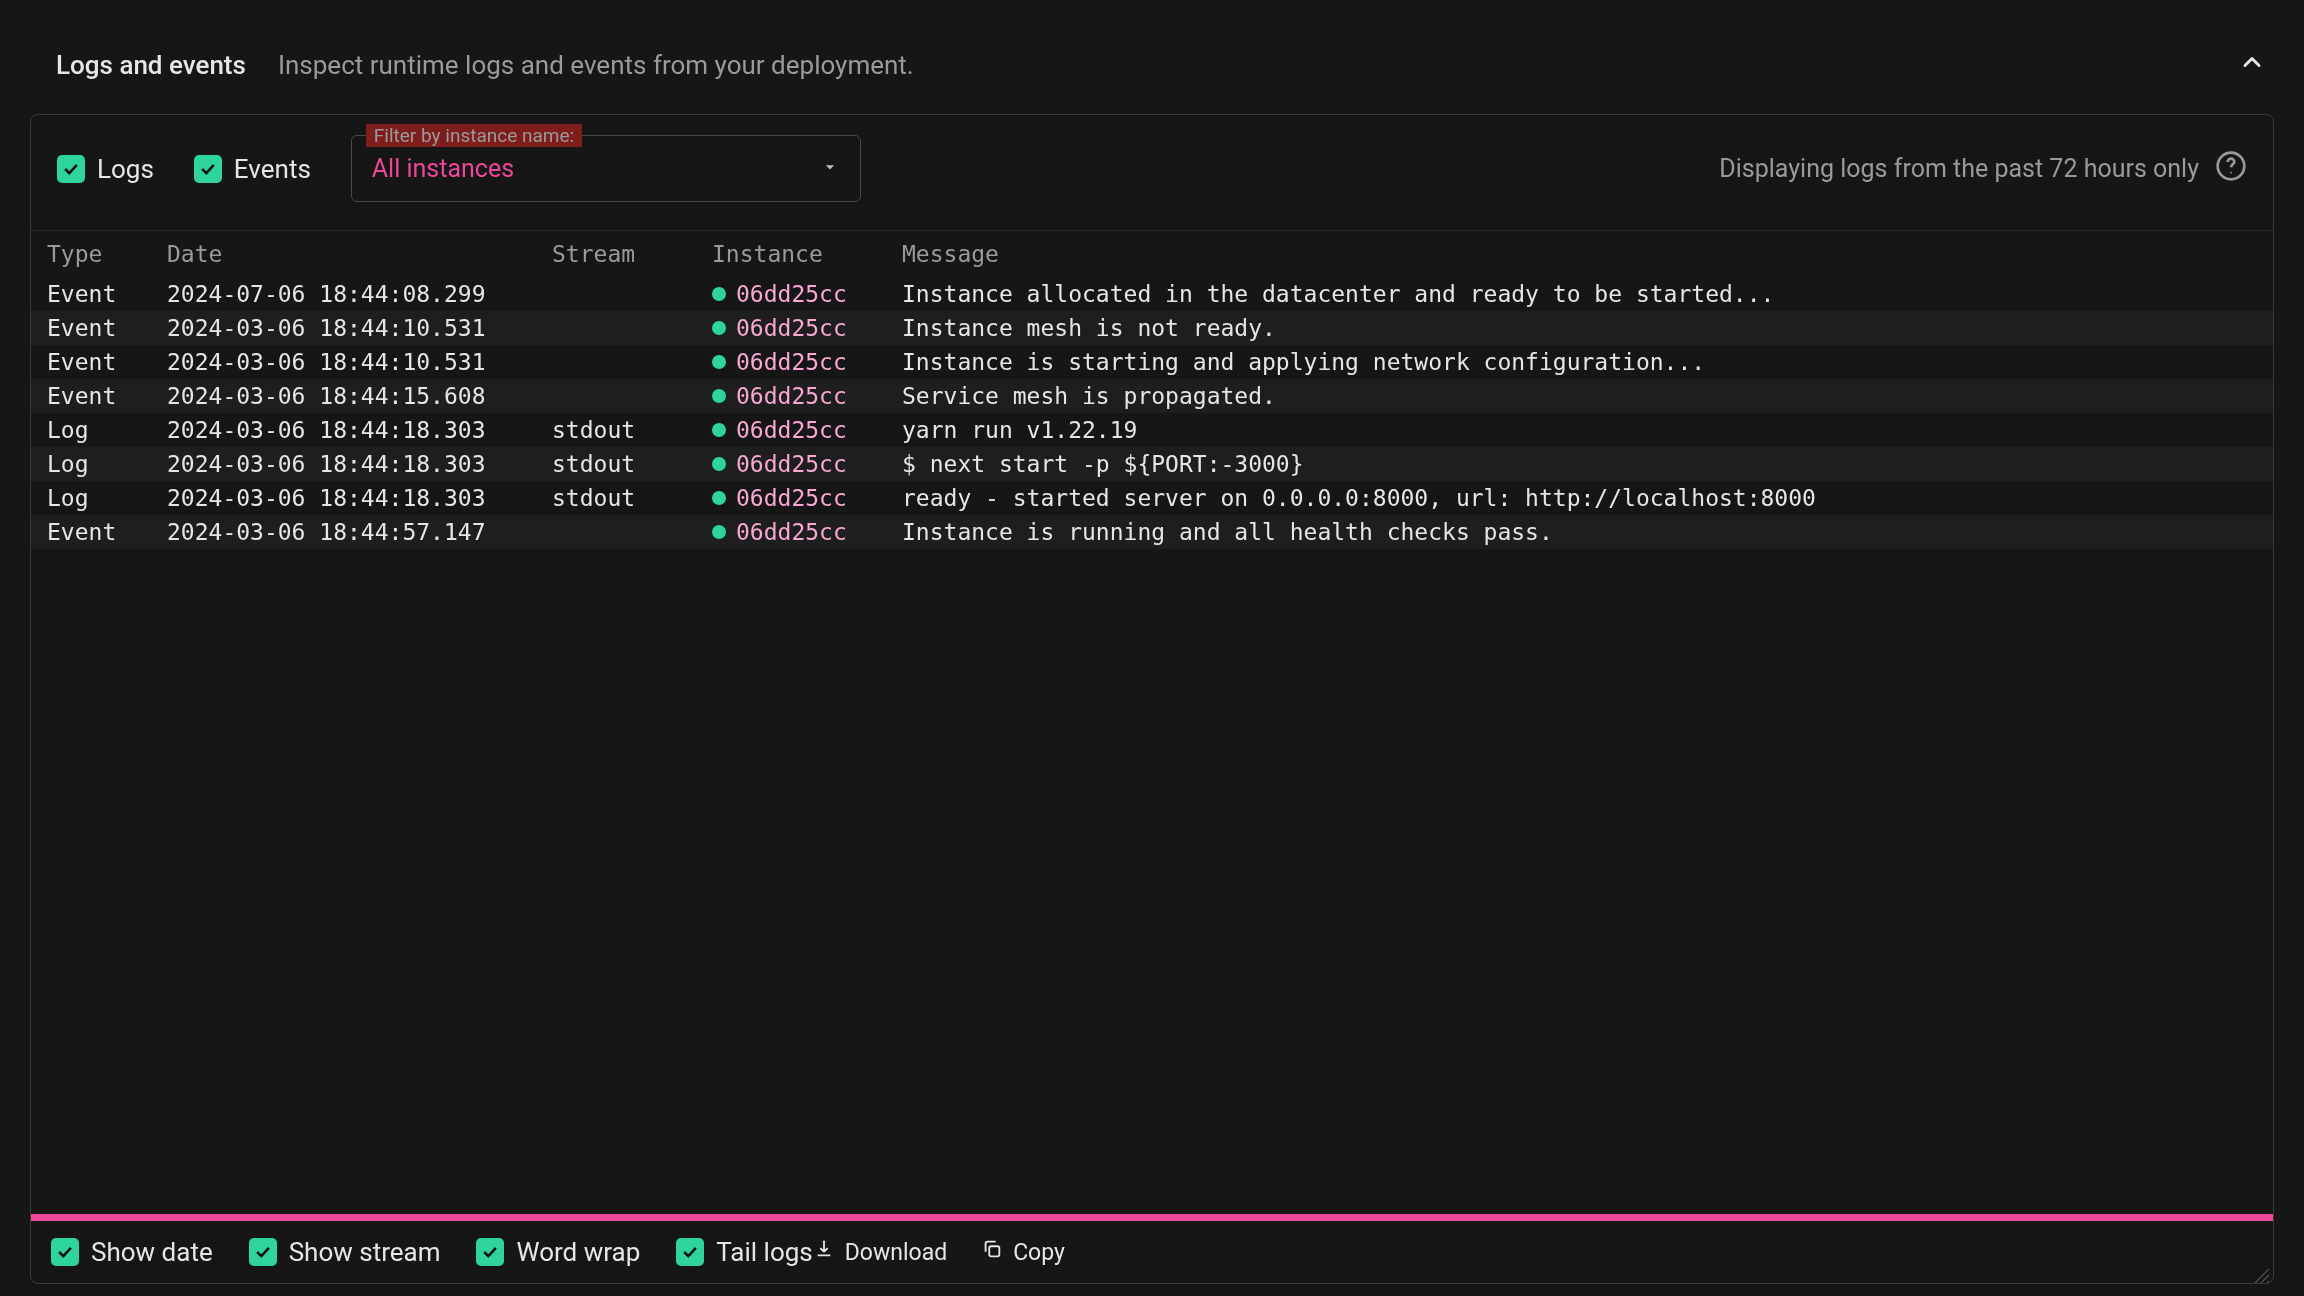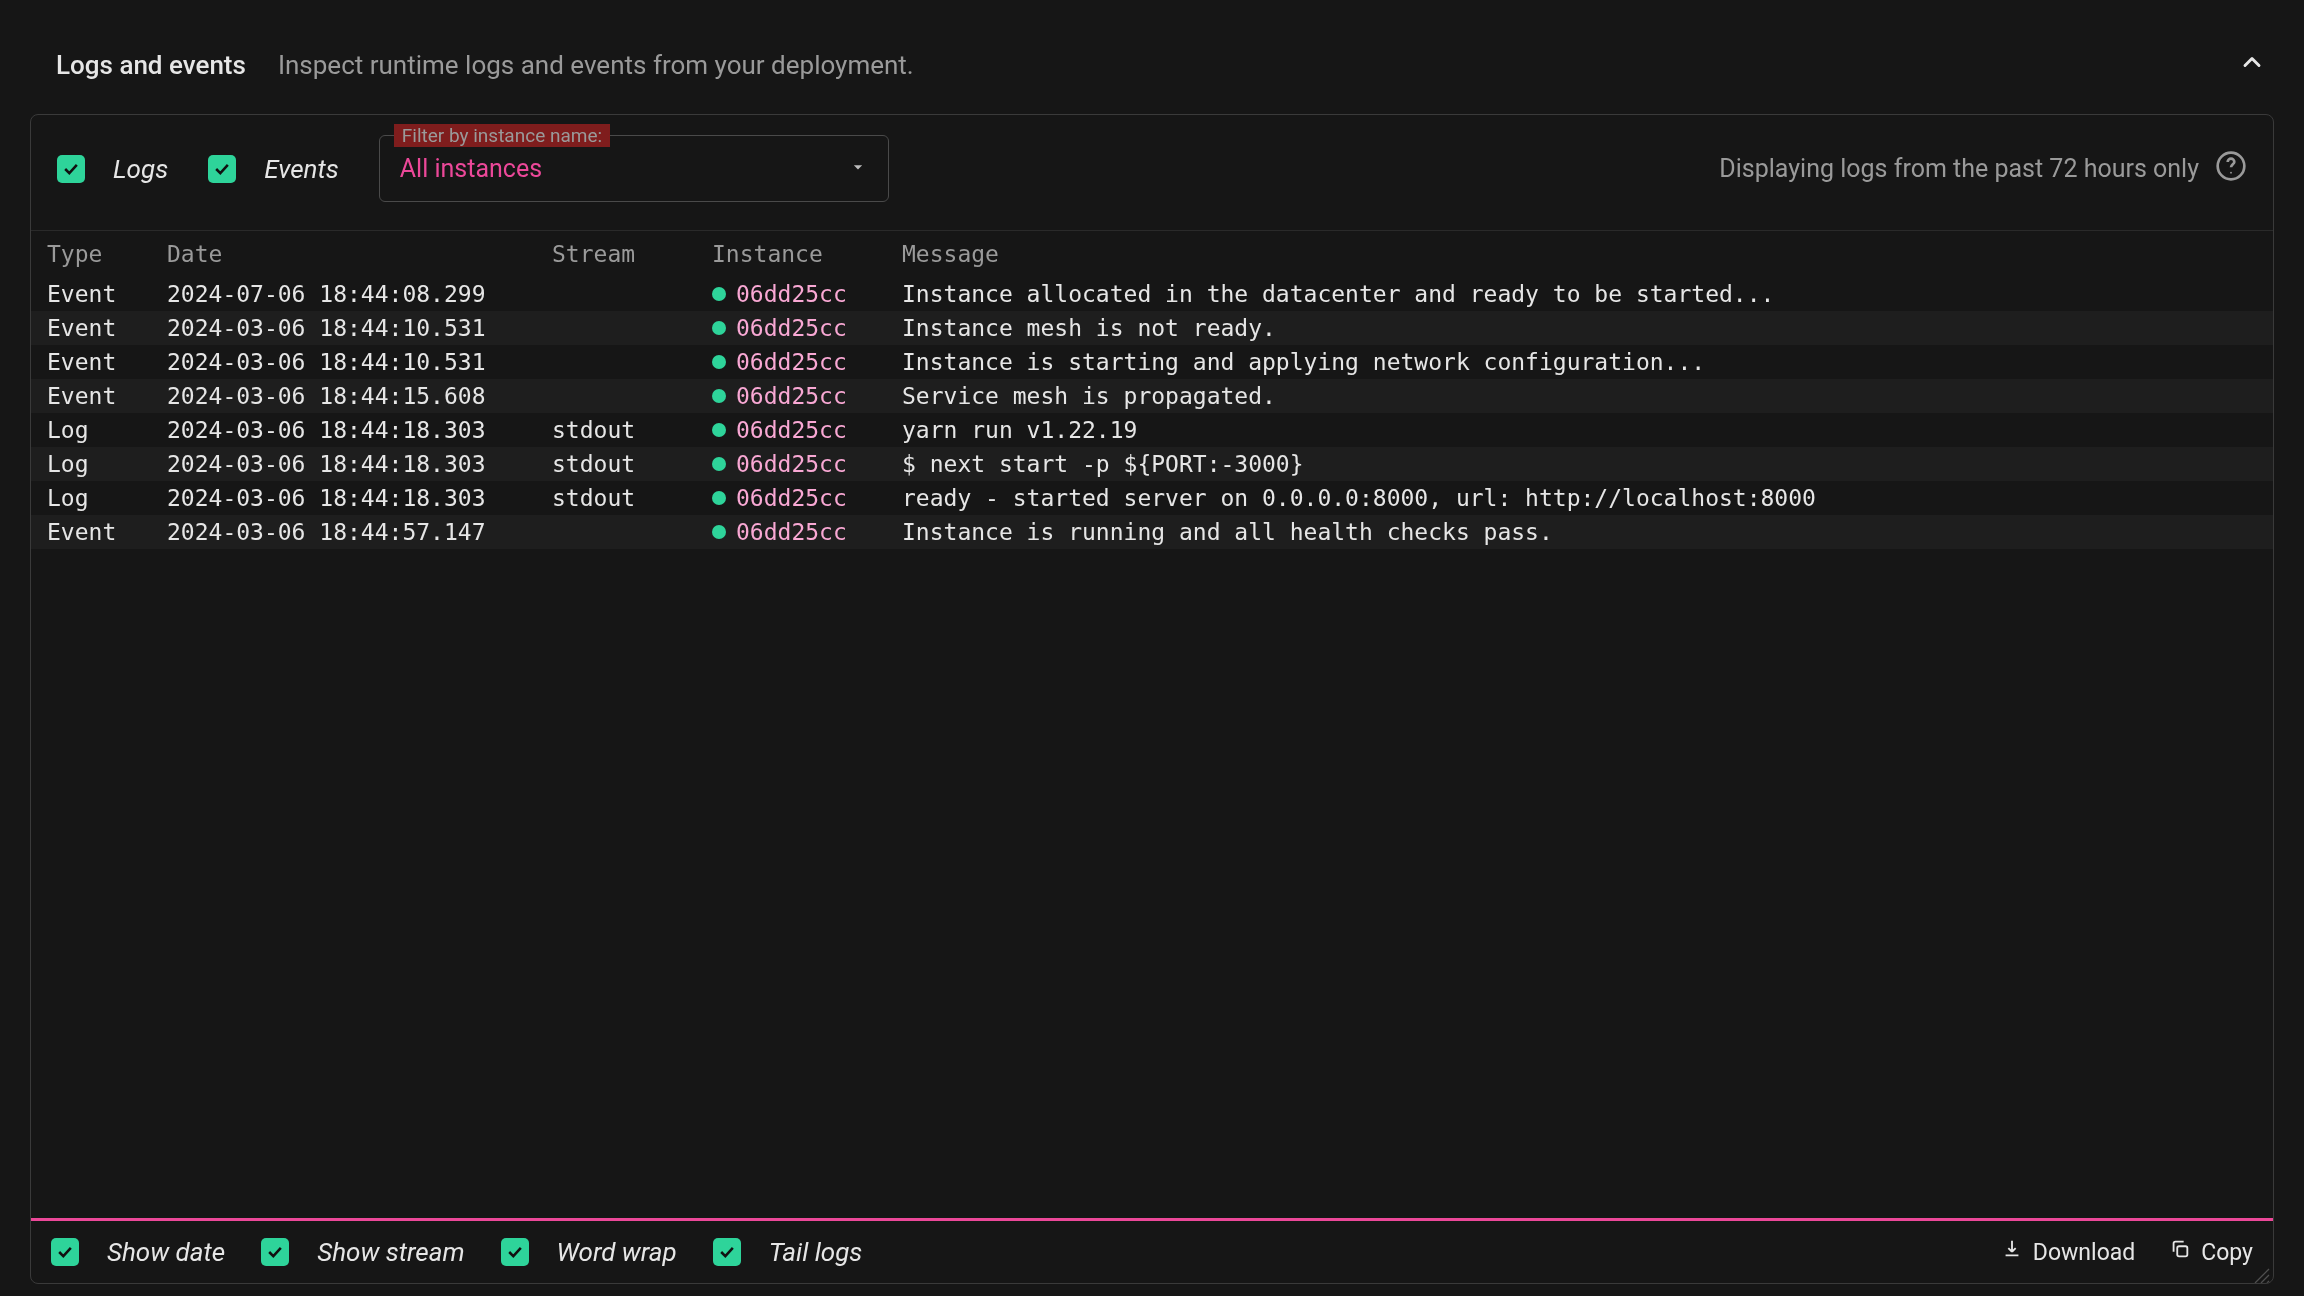--- a/index.html
+++ b/index.html
@@ -56,23 +56,22 @@
     padding: 20px 26px 28px 26px;
   }
   .toolbar-left {
     display: flex;
     align-items: center;
     gap: 40px;
   }
   .checkbox-group {
     display: flex;
     align-items: center;
-    gap: 28px;
+    gap: 12px;
     cursor: pointer;
-    font-style: italic;
   }
   .checkbox {
     width: 28px;
     height: 28px;
     background: #2ed49a;
     border-radius: 5px;
     display: flex;
     align-items: center;
     justify-content: center;
   }
@@ -161,23 +160,22 @@
     height: 14px;
     border-radius: 50%;
     background: #2ed49a;
     flex-shrink: 0;
   }
   .instance-id { color: #f9a8d4; }
   .cell-message { color: #e6e6e6; white-space: pre; }
   .footer {
     display: flex;
     align-items: center;
-    justify-content: space-between;
     padding: 16px 20px;
-    border-top: 3px solid #ec4899;
+    border-top: 7px solid #ec4899;
   }
   .footer-left {
     display: flex;
     align-items: center;
     gap: 36px;
   }
   .footer-right {
     display: flex;
     align-items: center;
     gap: 34px;

